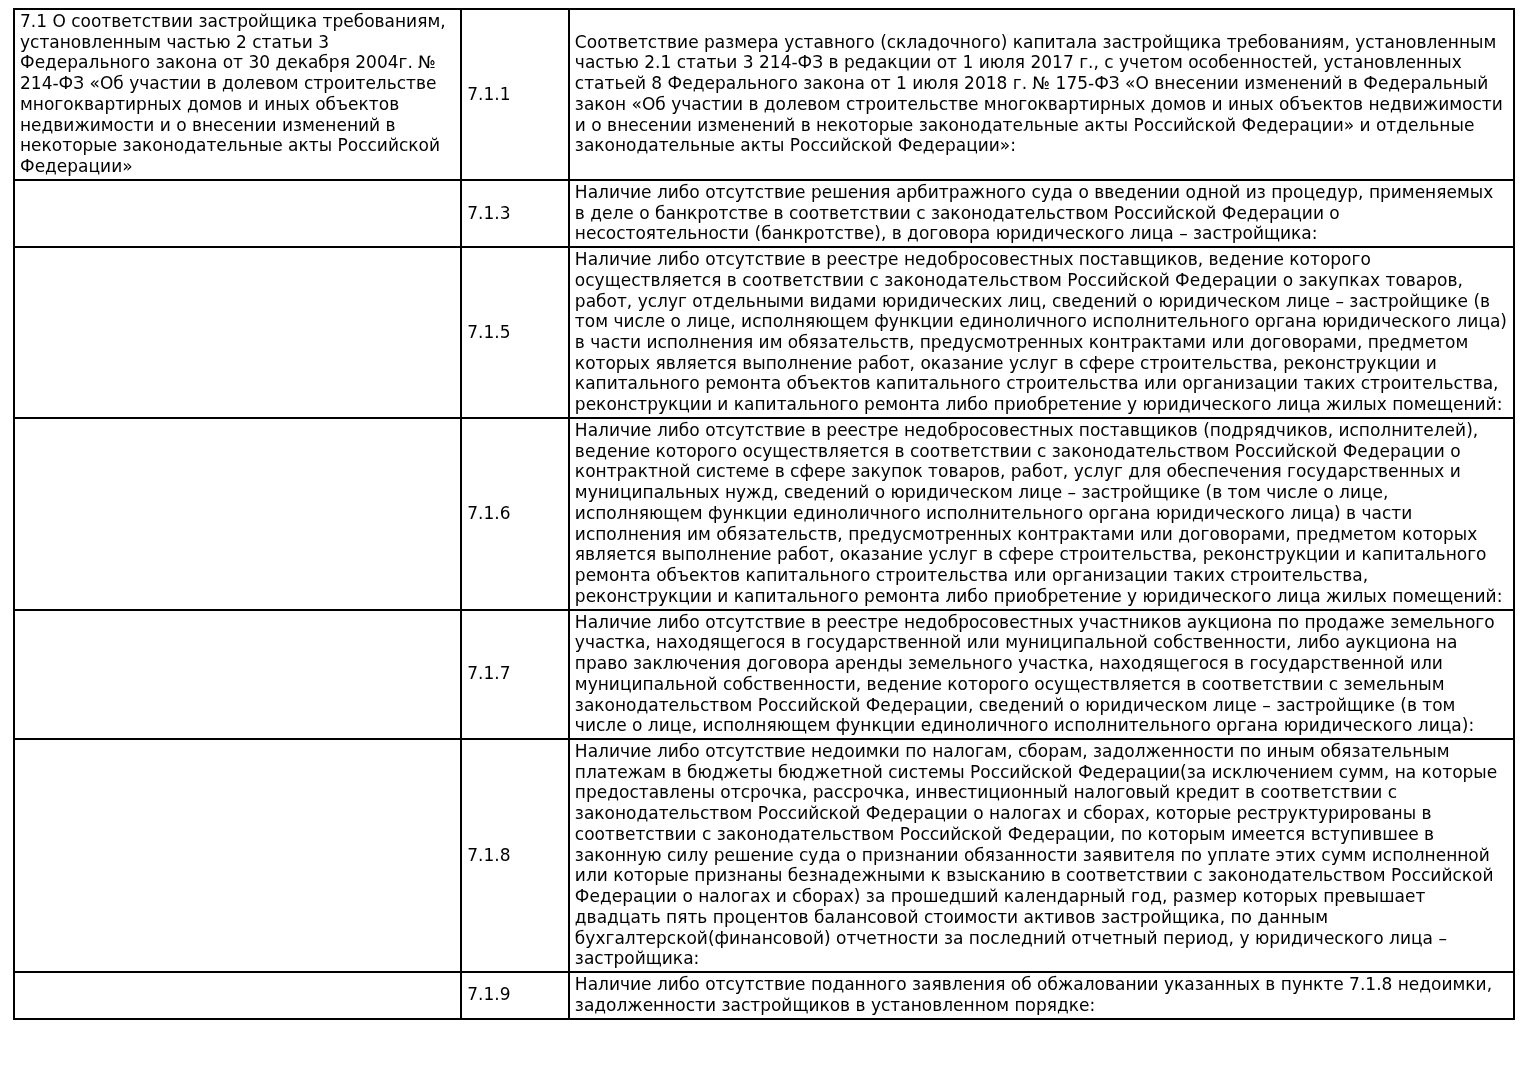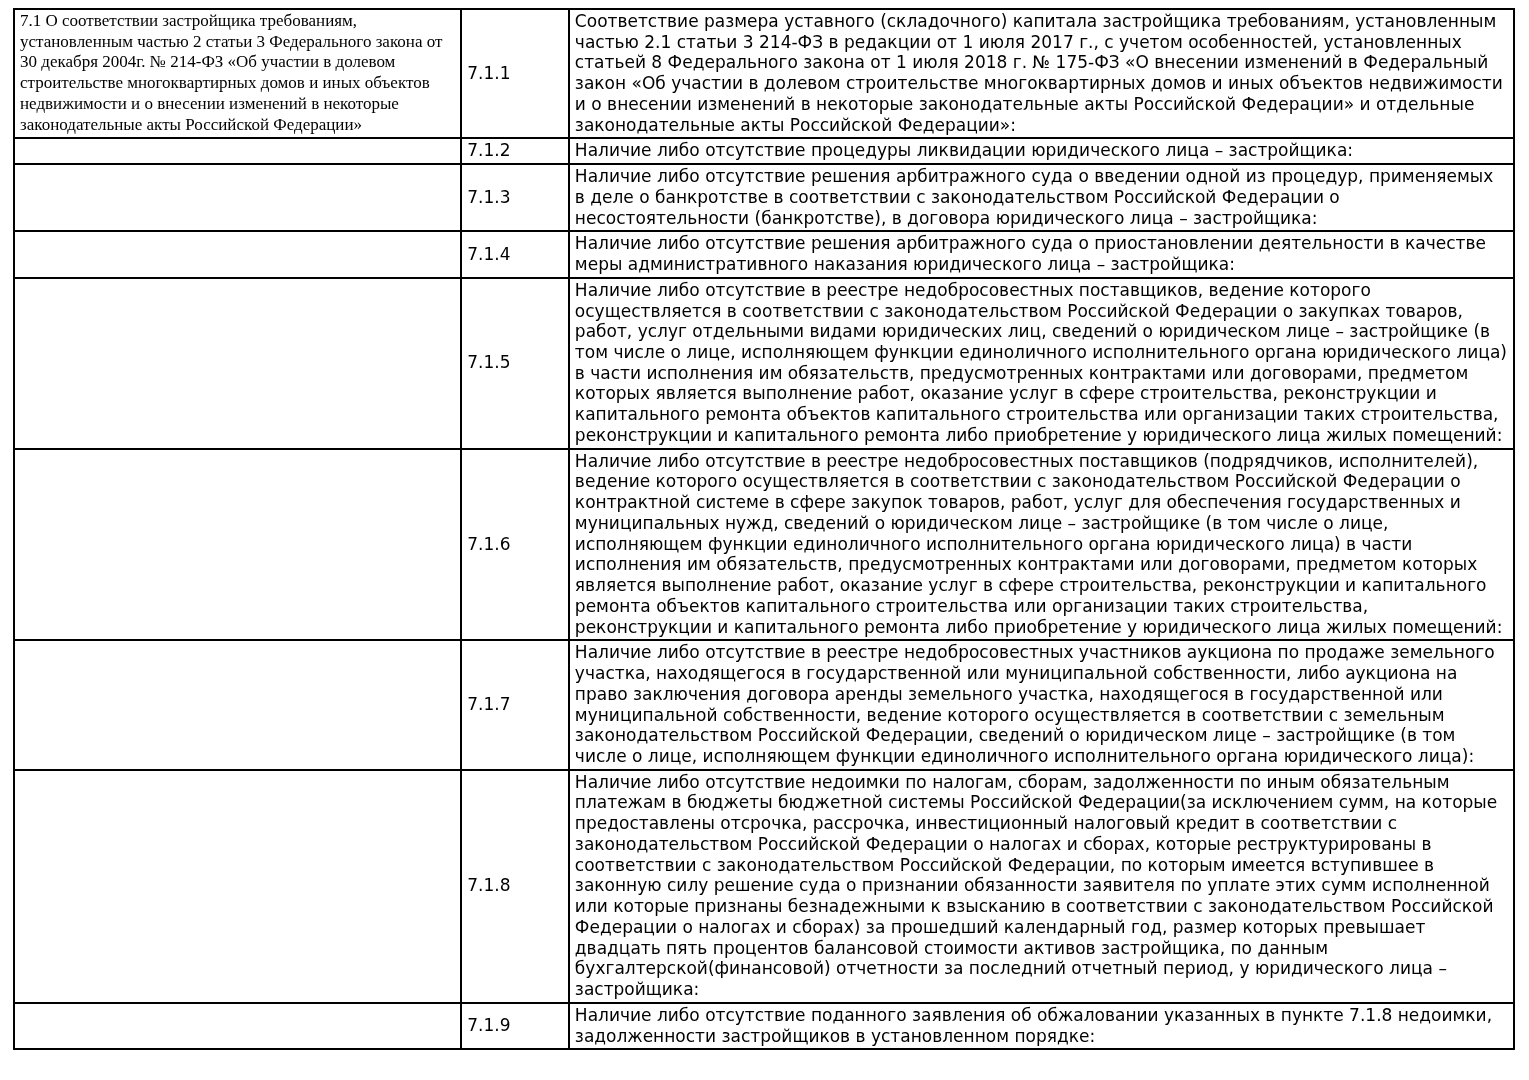--- a/index.html
+++ b/index.html
@@ -24,21 +24,20 @@
   table.doc-table td {
     border: 2px solid #000000;
     padding: 1px 5px 2px 5px;
     font-size: 17px;
     line-height: 1.22;
     word-wrap: break-word;
   }
   td.col-section {
     width: 432px;
     vertical-align: top;
-    font-family: Liberation Serif, serif;
   }
   td.col-num {
     width: 104px;
     vertical-align: middle;
     margin-top: 39px;
   }
   td.col-desc {
     width: 913px;
     vertical-align: middle;
   }
@@ -49,32 +48,22 @@
 <div class="page">
   <table class="doc-table">
     <tbody>
       <tr>
         <td class="col-section">7.1 О соответствии застройщика требованиям, установленным частью 2 статьи 3 Федерального закона от 30 декабря 2004г. № 214-ФЗ «Об участии в долевом строительстве многоквартирных домов и иных объектов недвижимости и о внесении изменений в некоторые законодательные акты Российской Федерации»</td>
         <td class="col-num">7.1.1</td>
         <td class="col-desc">Соответствие размера уставного (складочного) капитала застройщика требованиям, установленным частью 2.1 статьи 3 214-ФЗ в редакции от 1 июля 2017 г., с учетом особенностей, установленных статьей 8 Федерального закона от 1 июля 2018 г. № 175-ФЗ «О внесении изменений в Федеральный закон «Об участии в долевом строительстве многоквартирных домов и иных объектов недвижимости и о внесении изменений в некоторые законодательные акты Российской Федерации» и отдельные законодательные акты Российской Федерации»:</td>
       </tr>
       <tr>
         <td class="col-section"></td>
-        <td class="col-num">7.1.2</td>
-        <td class="col-desc">Наличие либо отсутствие процедуры ликвидации юридического лица – застройщика:</td>
-      </tr>
-      <tr>
-        <td class="col-section"></td>
         <td class="col-num">7.1.3</td>
         <td class="col-desc">Наличие либо отсутствие решения арбитражного суда о введении одной из процедур, применяемых в деле о банкротстве в соответствии с законодательством Российской Федерации о несостоятельности (банкротстве), в договора юридического лица – застройщика:</td>
-      </tr>
-      <tr>
-        <td class="col-section"></td>
-        <td class="col-num">7.1.4</td>
-        <td class="col-desc">Наличие либо отсутствие решения арбитражного суда о приостановлении деятельности в качестве меры административного наказания юридического лица – застройщика:</td>
       </tr>
       <tr>
         <td class="col-section"></td>
         <td class="col-num">7.1.5</td>
         <td class="col-desc">Наличие либо отсутствие в реестре недобросовестных поставщиков, ведение которого осуществляется в соответствии с законодательством Российской Федерации о закупках товаров, работ, услуг отдельными видами юридических лиц, сведений о юридическом лице – застройщике (в том числе о лице, исполняющем функции единоличного исполнительного органа юридического лица) в части исполнения им обязательств, предусмотренных контрактами или договорами, предметом которых является выполнение работ, оказание услуг в сфере строительства, реконструкции и капитального ремонта объектов капитального строительства или организации таких строительства, реконструкции и капитального ремонта либо приобретение у юридического лица жилых помещений:</td>
       </tr>
       <tr>
         <td class="col-section"></td>
         <td class="col-num">7.1.6</td>
         <td class="col-desc">Наличие либо отсутствие в реестре недобросовестных поставщиков (подрядчиков, исполнителей), ведение которого осуществляется в соответствии с законодательством Российской Федерации о контрактной системе в сфере закупок товаров, работ, услуг для обеспечения государственных и муниципальных нужд, сведений о юридическом лице – застройщике (в том числе о лице, исполняющем функции единоличного исполнительного органа юридического лица) в части исполнения им обязательств, предусмотренных контрактами или договорами, предметом которых является выполнение работ, оказание услуг в сфере строительства, реконструкции и капитального ремонта объектов капитального строительства или организации таких строительства, реконструкции и капитального ремонта либо приобретение у юридического лица жилых помещений:</td>

